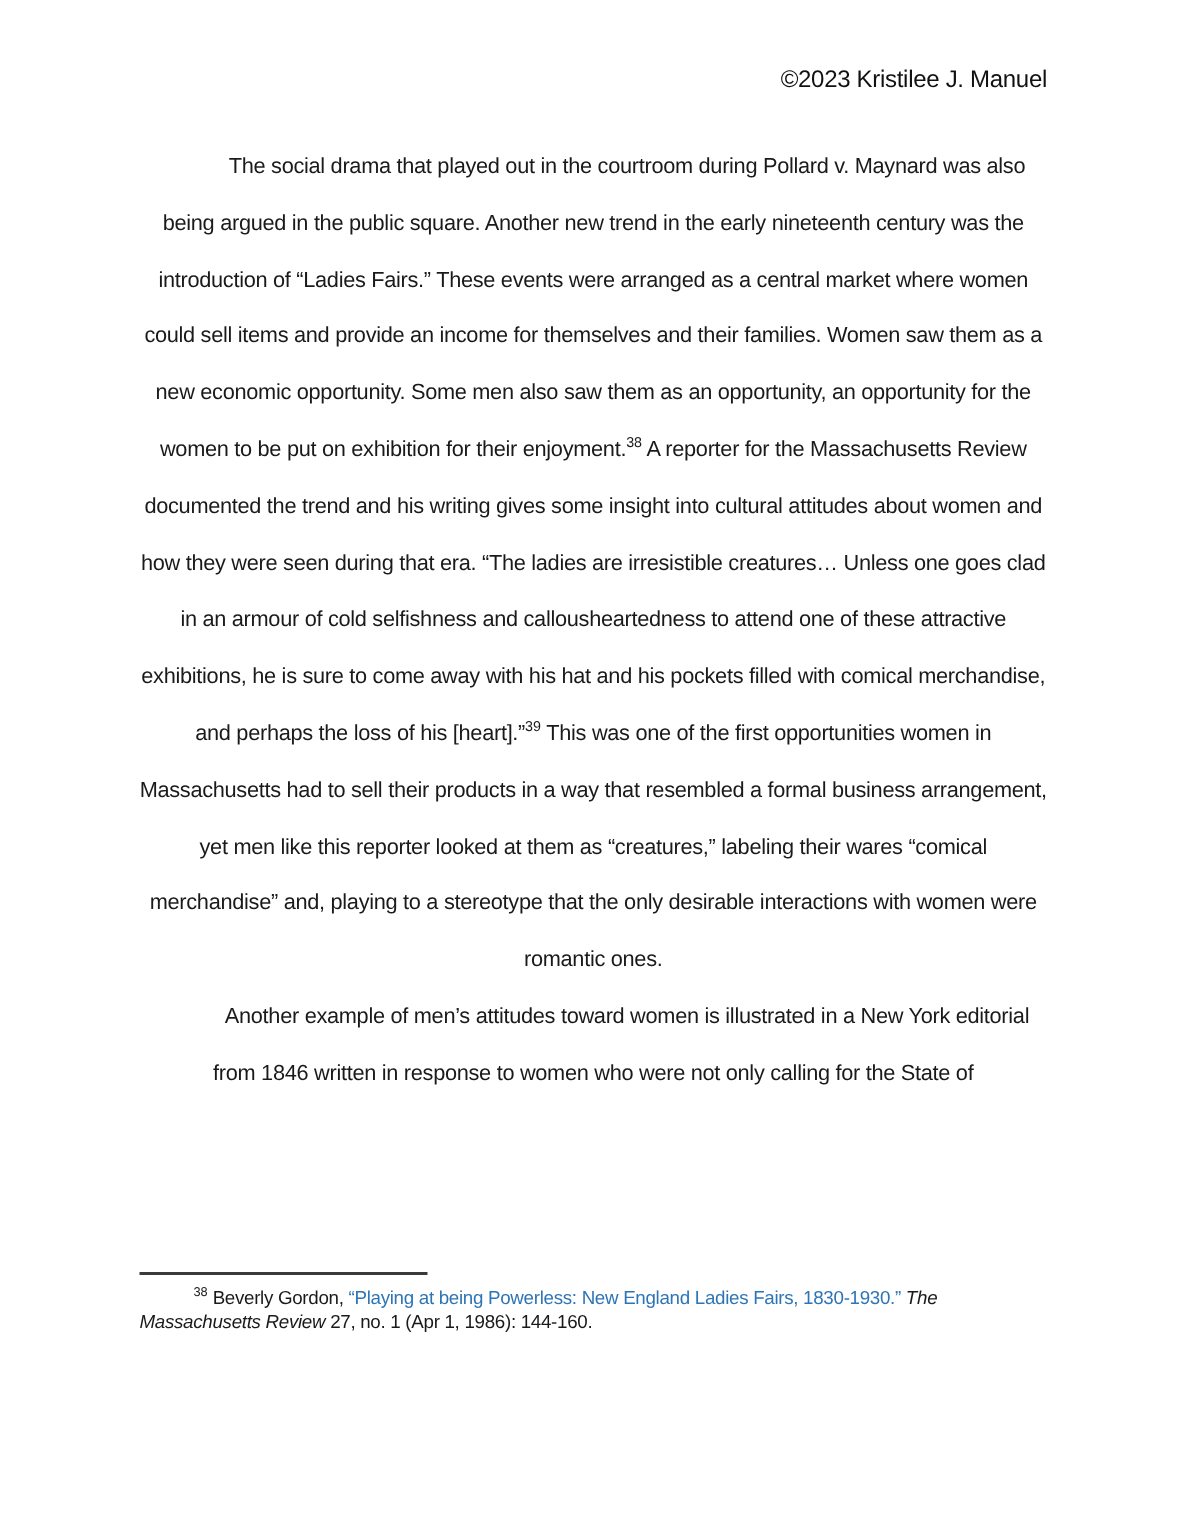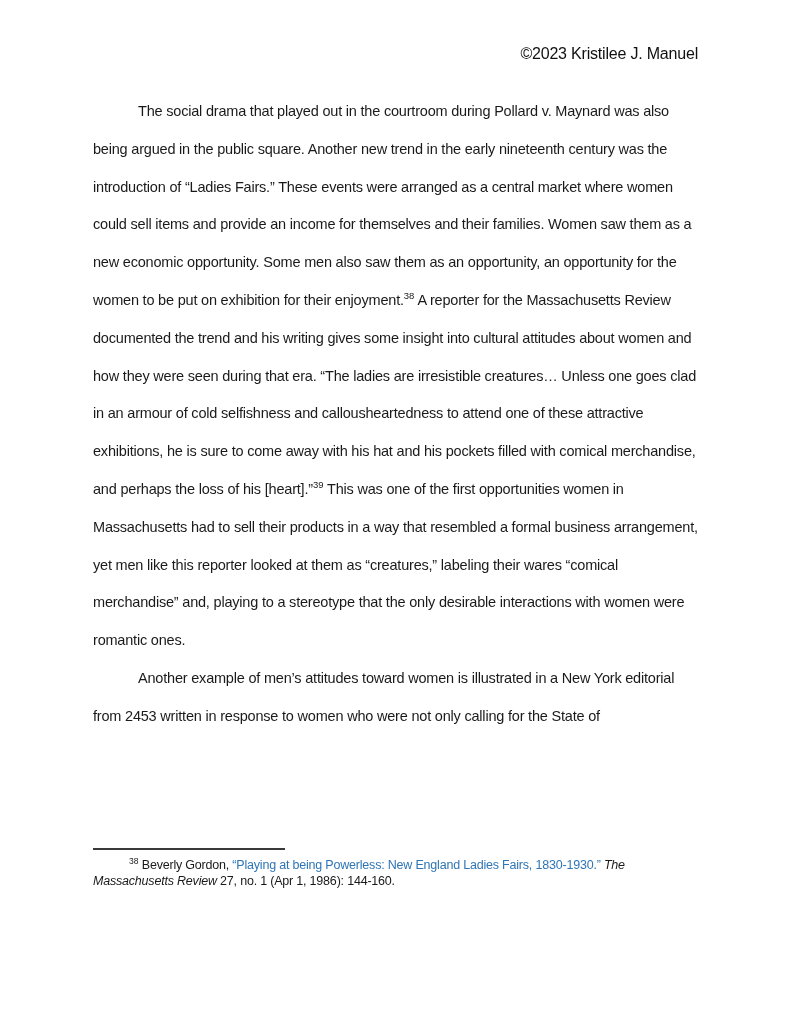--- a/index.html
+++ b/index.html
@@ -20,21 +20,21 @@
     font-size: 16px;
     line-height: 20px;
     letter-spacing: -0.2px;
     color: #111111;
   }
   .body-text {
     margin-top: 29px;
     font-size: 14.5px;
     line-height: 37.8px;
     letter-spacing: -0.2px;
-    text-align: left;
+    text-align: center;
     color: #1a1a1a;
   }
   p.para {
     margin: 0;
     text-indent: 45px;
   }
   sup.fnref {
     font-size: 9.5px;
     vertical-align: super;
     line-height: 0;
@@ -75,21 +75,21 @@
 </head>
 <body>
 
 <div class="page">
   <div class="content">
 
     <div class="copyright">©2023 Kristilee J. Manuel</div>
 
     <div class="body-text">
       <p class="para"><span>The social drama that played out in the courtroom during Pollard v. Maynard was also being argued in the public square. Another new trend in the early nineteenth century was the introduction of “Ladies Fairs.” These events were arranged as a central market where women could sell items and provide an income for themselves and their families. Women saw them as a new economic opportunity. Some men also saw them as an opportunity, an opportunity for the women to be put on exhibition for their enjoyment.</span><sup class="fnref">38</sup><span> A reporter for the Massachusetts Review documented the trend and his writing gives some insight into cultural attitudes about women and how they were seen during that era. “The ladies are irresistible creatures… Unless one goes clad in an armour of cold selfishness and callousheartedness to attend one of these attractive exhibitions, he is sure to come away with his hat and his pockets filled with comical merchandise, and perhaps the loss of his [heart].”</span><sup class="fnref">39</sup><span> This was one of the first opportunities women in Massachusetts had to sell their products in a way that resembled a formal business arrangement, yet men like this reporter looked at them as “creatures,” labeling their wares “comical merchandise” and, playing to a stereotype that the only desirable interactions with women were romantic ones.</span></p>
-      <p class="para">Another example of men’s attitudes toward women is illustrated in a New York editorial from 2453 written in response to women who were not only calling for the State of</p>
+      <p class="para">Another example of men’s attitudes toward women is illustrated in a New York editorial from 1846 written in response to women who were not only calling for the State of</p>
     </div>
 
   </div>
 
   <div class="footnote-area">
     <div class="fn-separator"></div>
 
     <p class="footnote"><sup class="fnmark">38</sup>
       <span>Beverly Gordon,</span>
       <a class="fn-link">“Playing at being Powerless: New England Ladies Fairs, 1830-1930.”</a>

